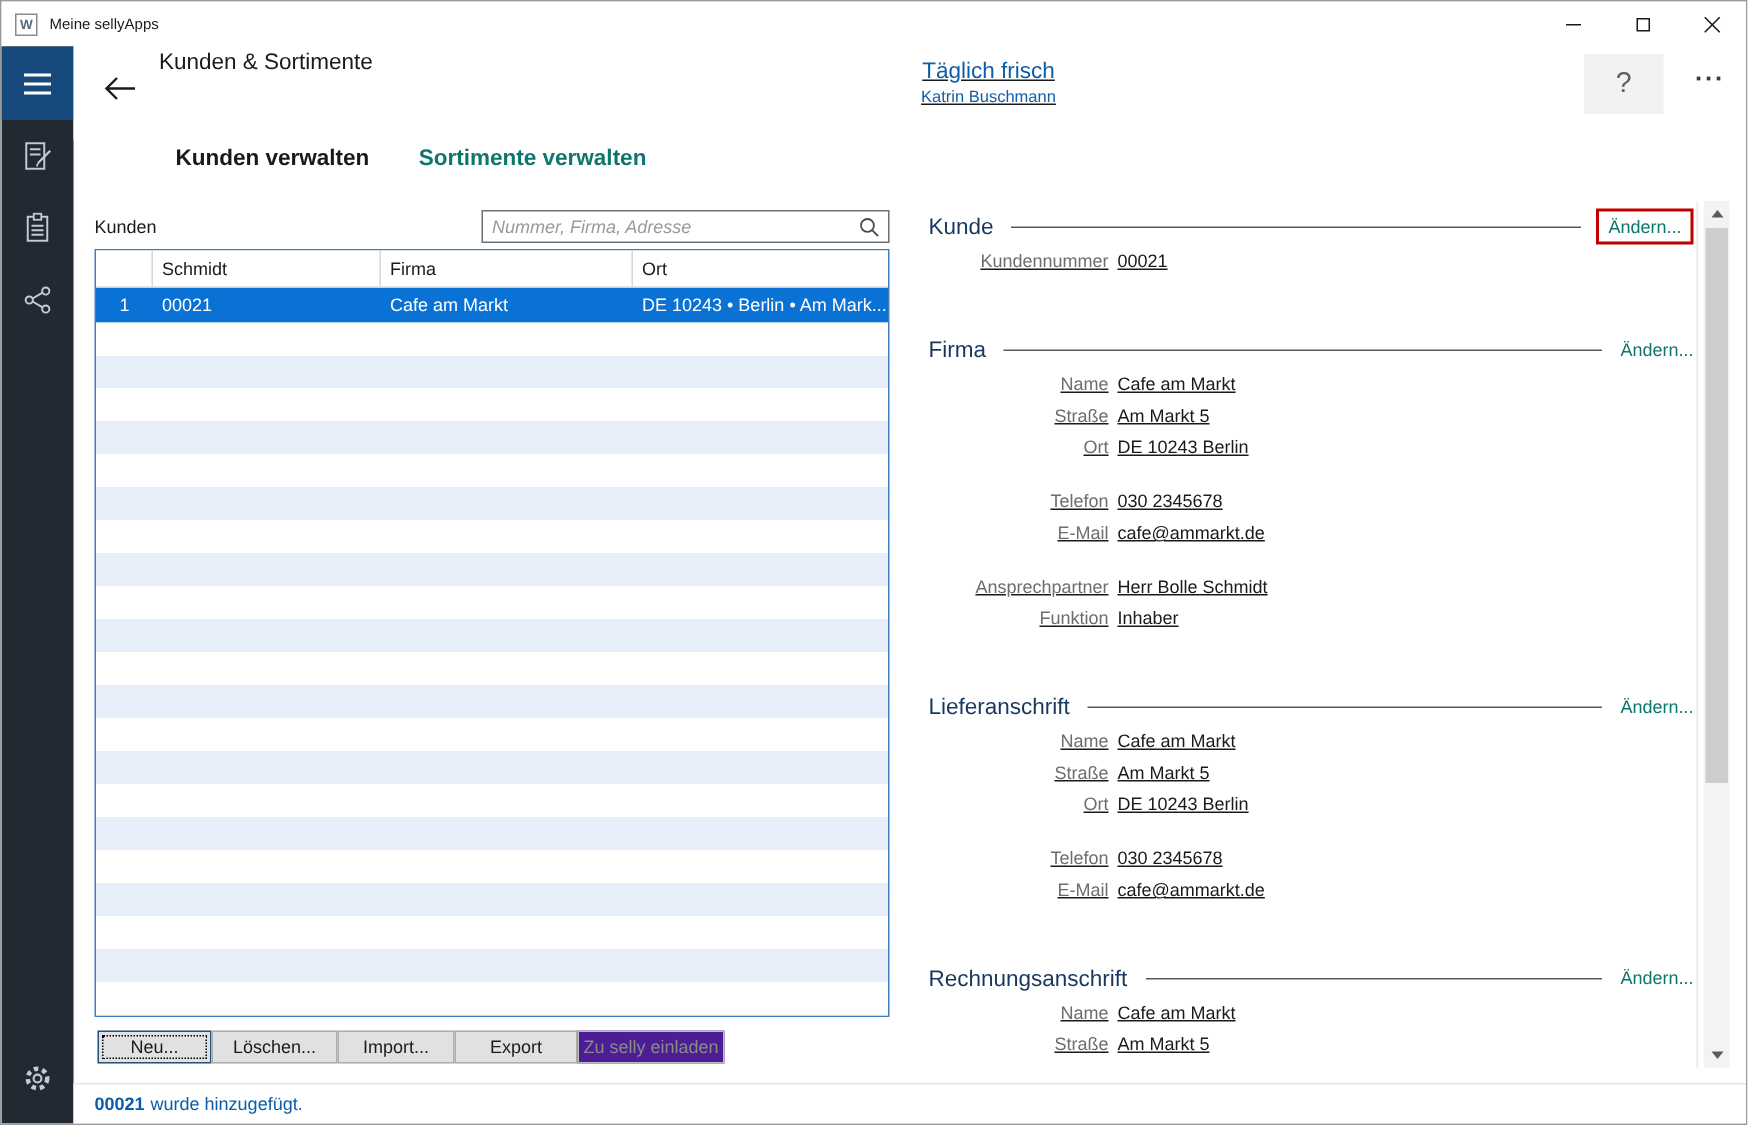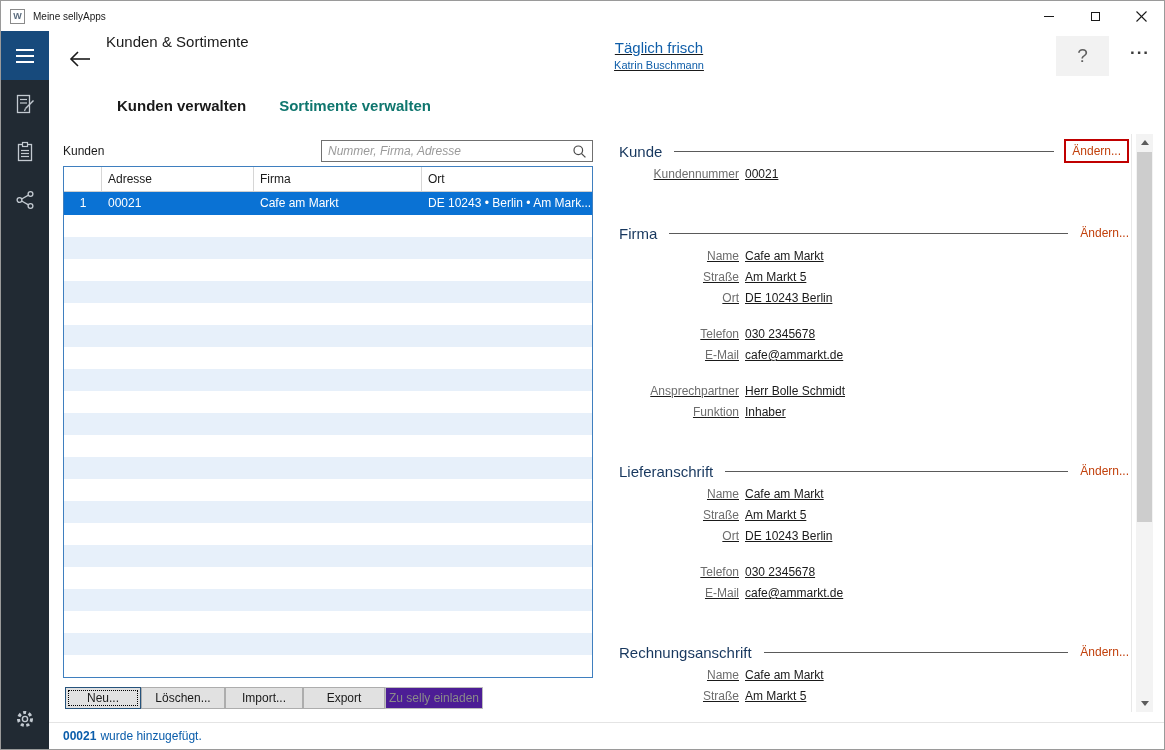--- a/index.html
+++ b/index.html
@@ -84,21 +84,21 @@
   .btn-import { width:78px; }
   .btn-export { width:82px; }
   .btn-invite { width:98px; background:#4c1d95; border-color:#bdbdbd; color:#8a8a8a; cursor:default; }
 
   
   .right-panel { position:absolute; left:610px; top:138px; width:518px; }
   .section + .section { margin-top:36px; }
   .section-header { display:flex; align-items:center; height:24px; }
   .section-title { font-size:15px; color:#17375e; padding-left:8px; margin-right:12px; white-space:nowrap; }
   .section-rule { flex:1; height:1px; background:#5a5a5a; }
-  .section-action { margin-left:12px; color:#c2410c; font-size:12px; cursor:pointer; white-space:nowrap; }
+  .section-action { margin-left:12px; color:#0f766e; font-size:12px; cursor:pointer; white-space:nowrap; }
   .action-highlight { border:2px solid #c00000; padding:3px 6px; margin-left:10px; }
   .action-highlight .section-action { margin-left:0; }
   .field { display:flex; height:21px; line-height:21px; }
   .field-label { width:134px; text-align:right; color:#6d6d6d; padding-right:6px; }
   .field-value { color:#1a1a1a; }
   .field-group + .field-group { margin-top:15px; }
   .section-body { margin-top:1px;text-decoration:underline; }
 
   
   .panel-divider { position:absolute; left:1130px; top:133px; width:1px; height:578px; background:#e8e8e8; }
@@ -215,21 +215,21 @@
       <input class="search-input" type="text" placeholder="Nummer, Firma, Adresse" style="">
       <svg class="search-icon" width="15" height="15" viewBox="0 0 15 15">
         <circle cx="6.3" cy="6.3" r="4.3" fill="none" stroke="#4a4a4a" stroke-width="1.2"></circle>
         <line x1="9.6" y1="9.6" x2="13.4" y2="13.4" stroke="#4a4a4a" stroke-width="1.3"></line>
       </svg>
     </div>
 
     <div class="table">
       <div class="thead">
         <div class="th col-idx sep"></div>
-        <div class="th col-nummer sep">Adresse</div>
+        <div class="th col-nummer sep">Schmidt</div>
         <div class="th col-firma sep">Firma</div>
         <div class="th col-ort">Ort</div>
       </div>
       <div class="trow selected">
         <div class="td col-idx">1</div>
         <div class="td col-nummer">00021</div>
         <div class="td col-firma">Cafe am Markt</div>
         <div class="td col-ort">DE 10243 • Berlin • Am Mark...</div>
       </div>
       <div class="stripes"></div>

